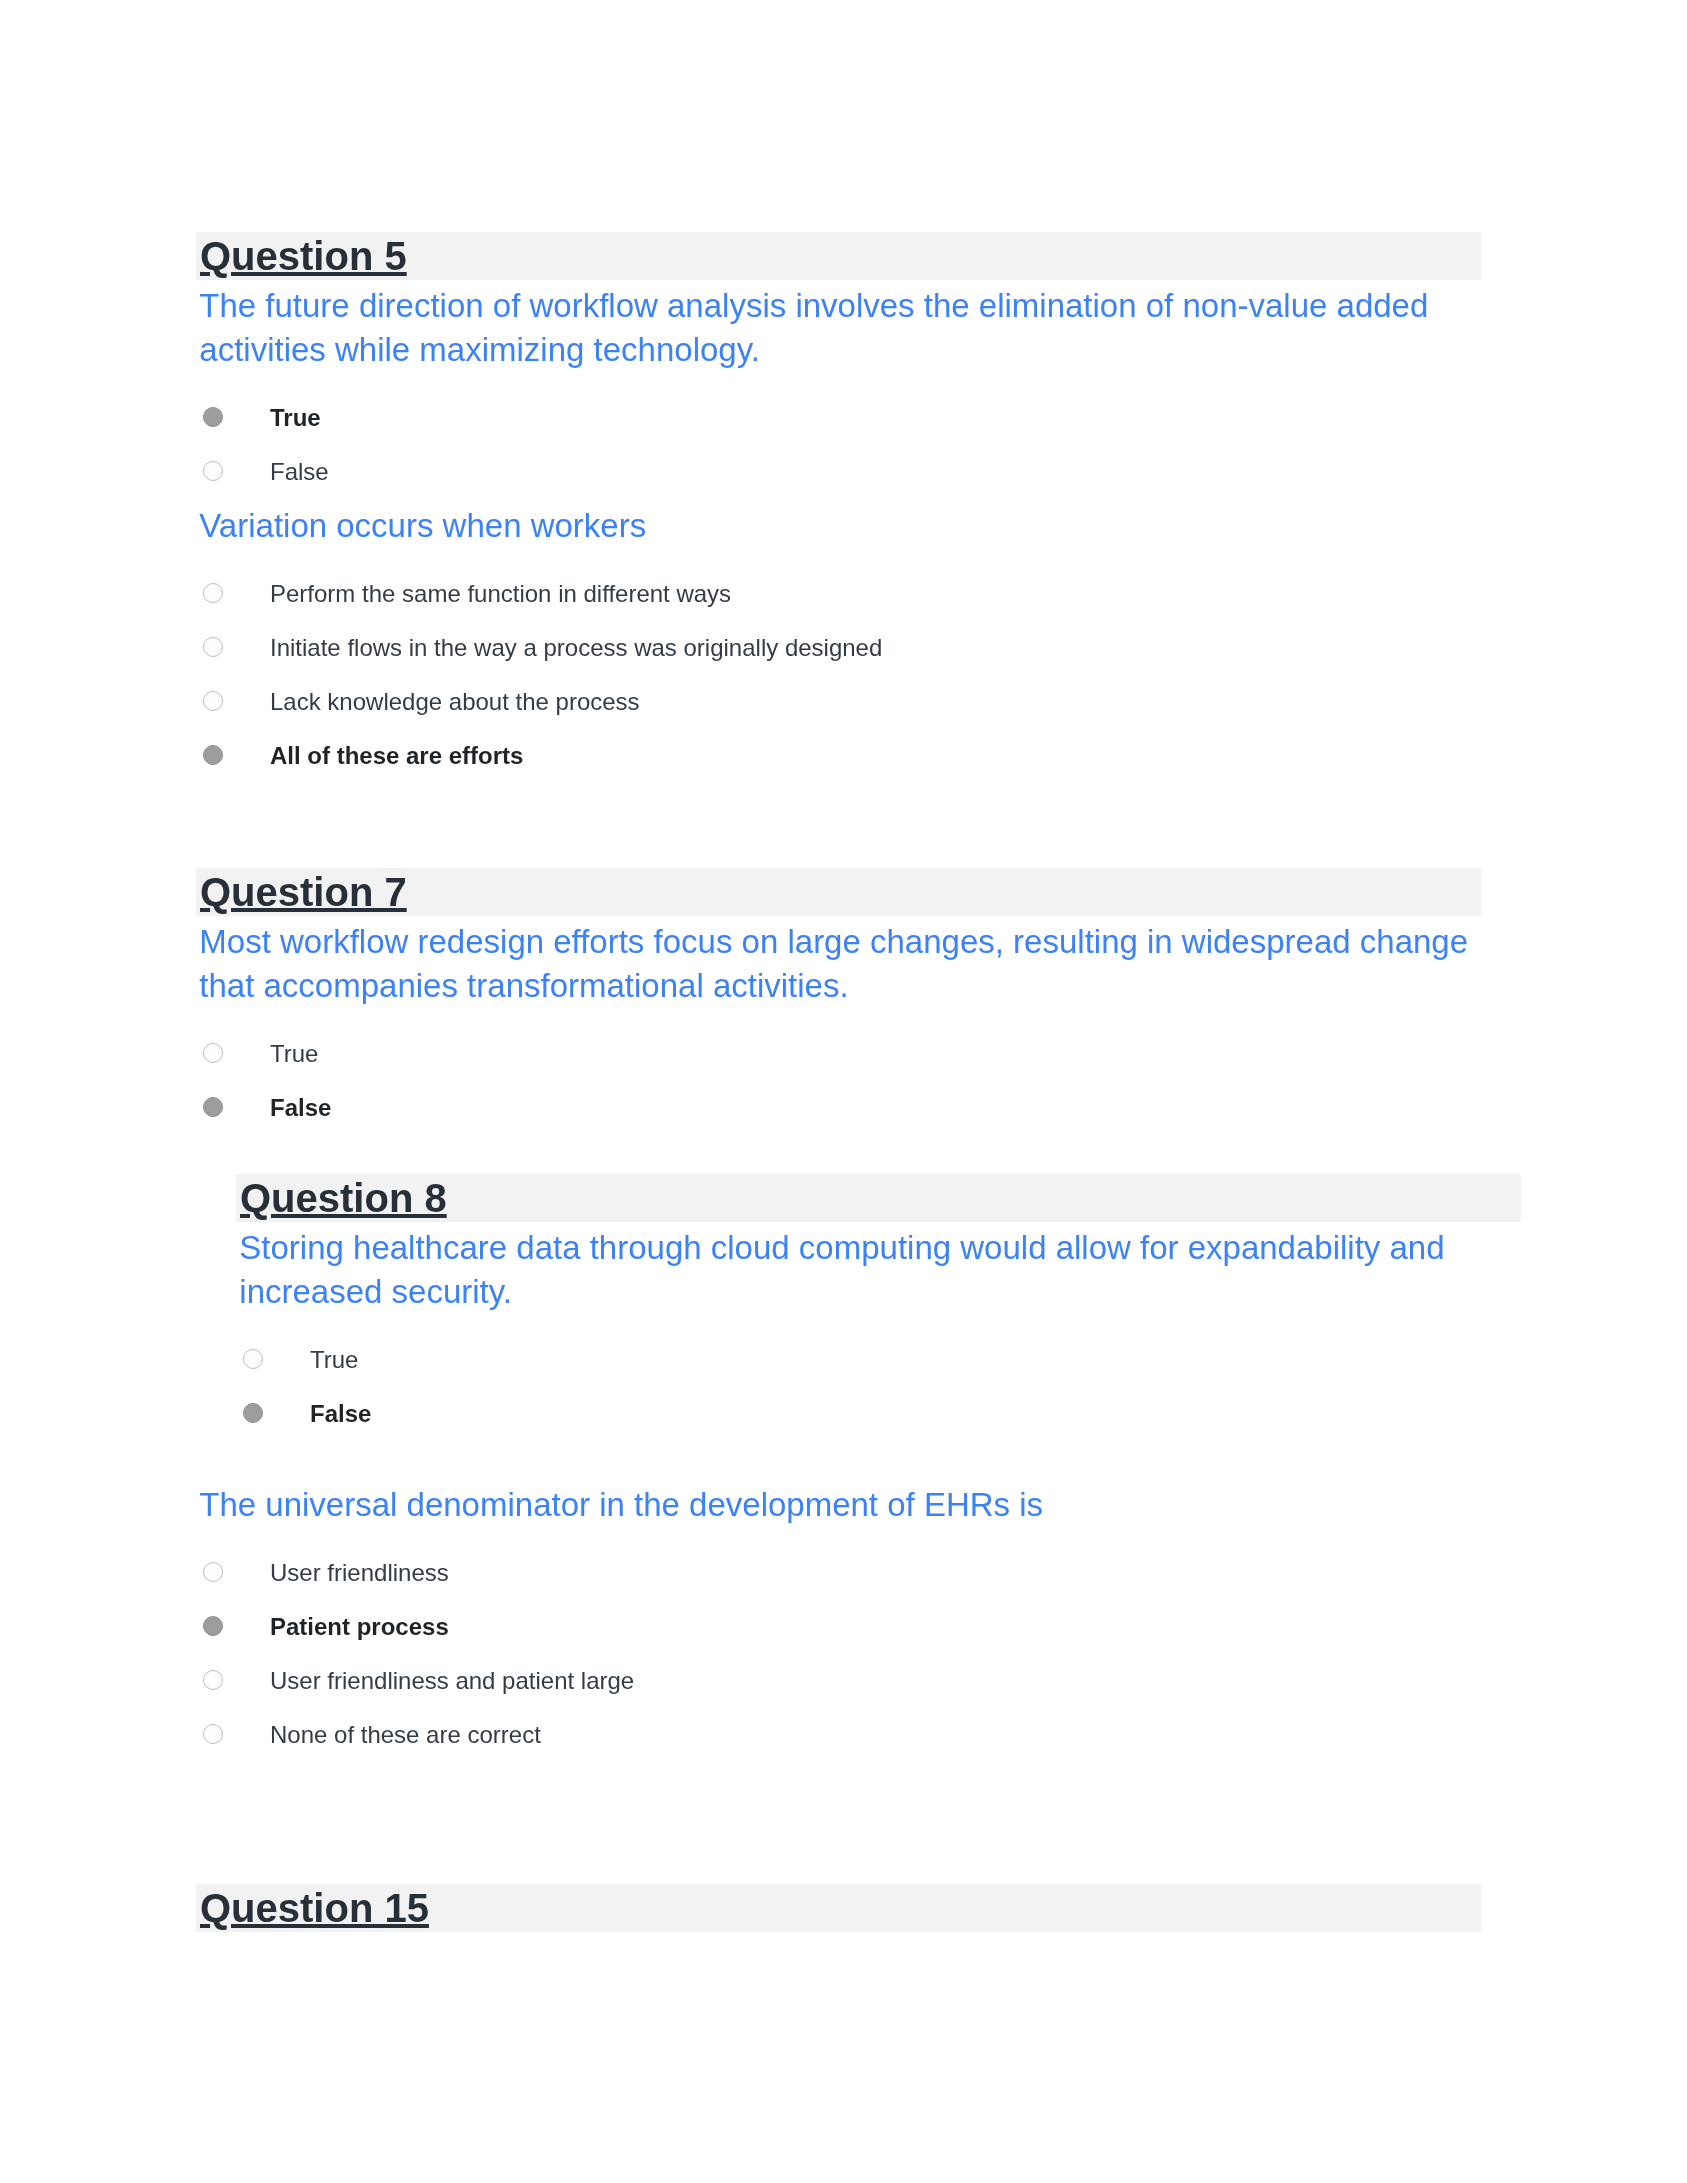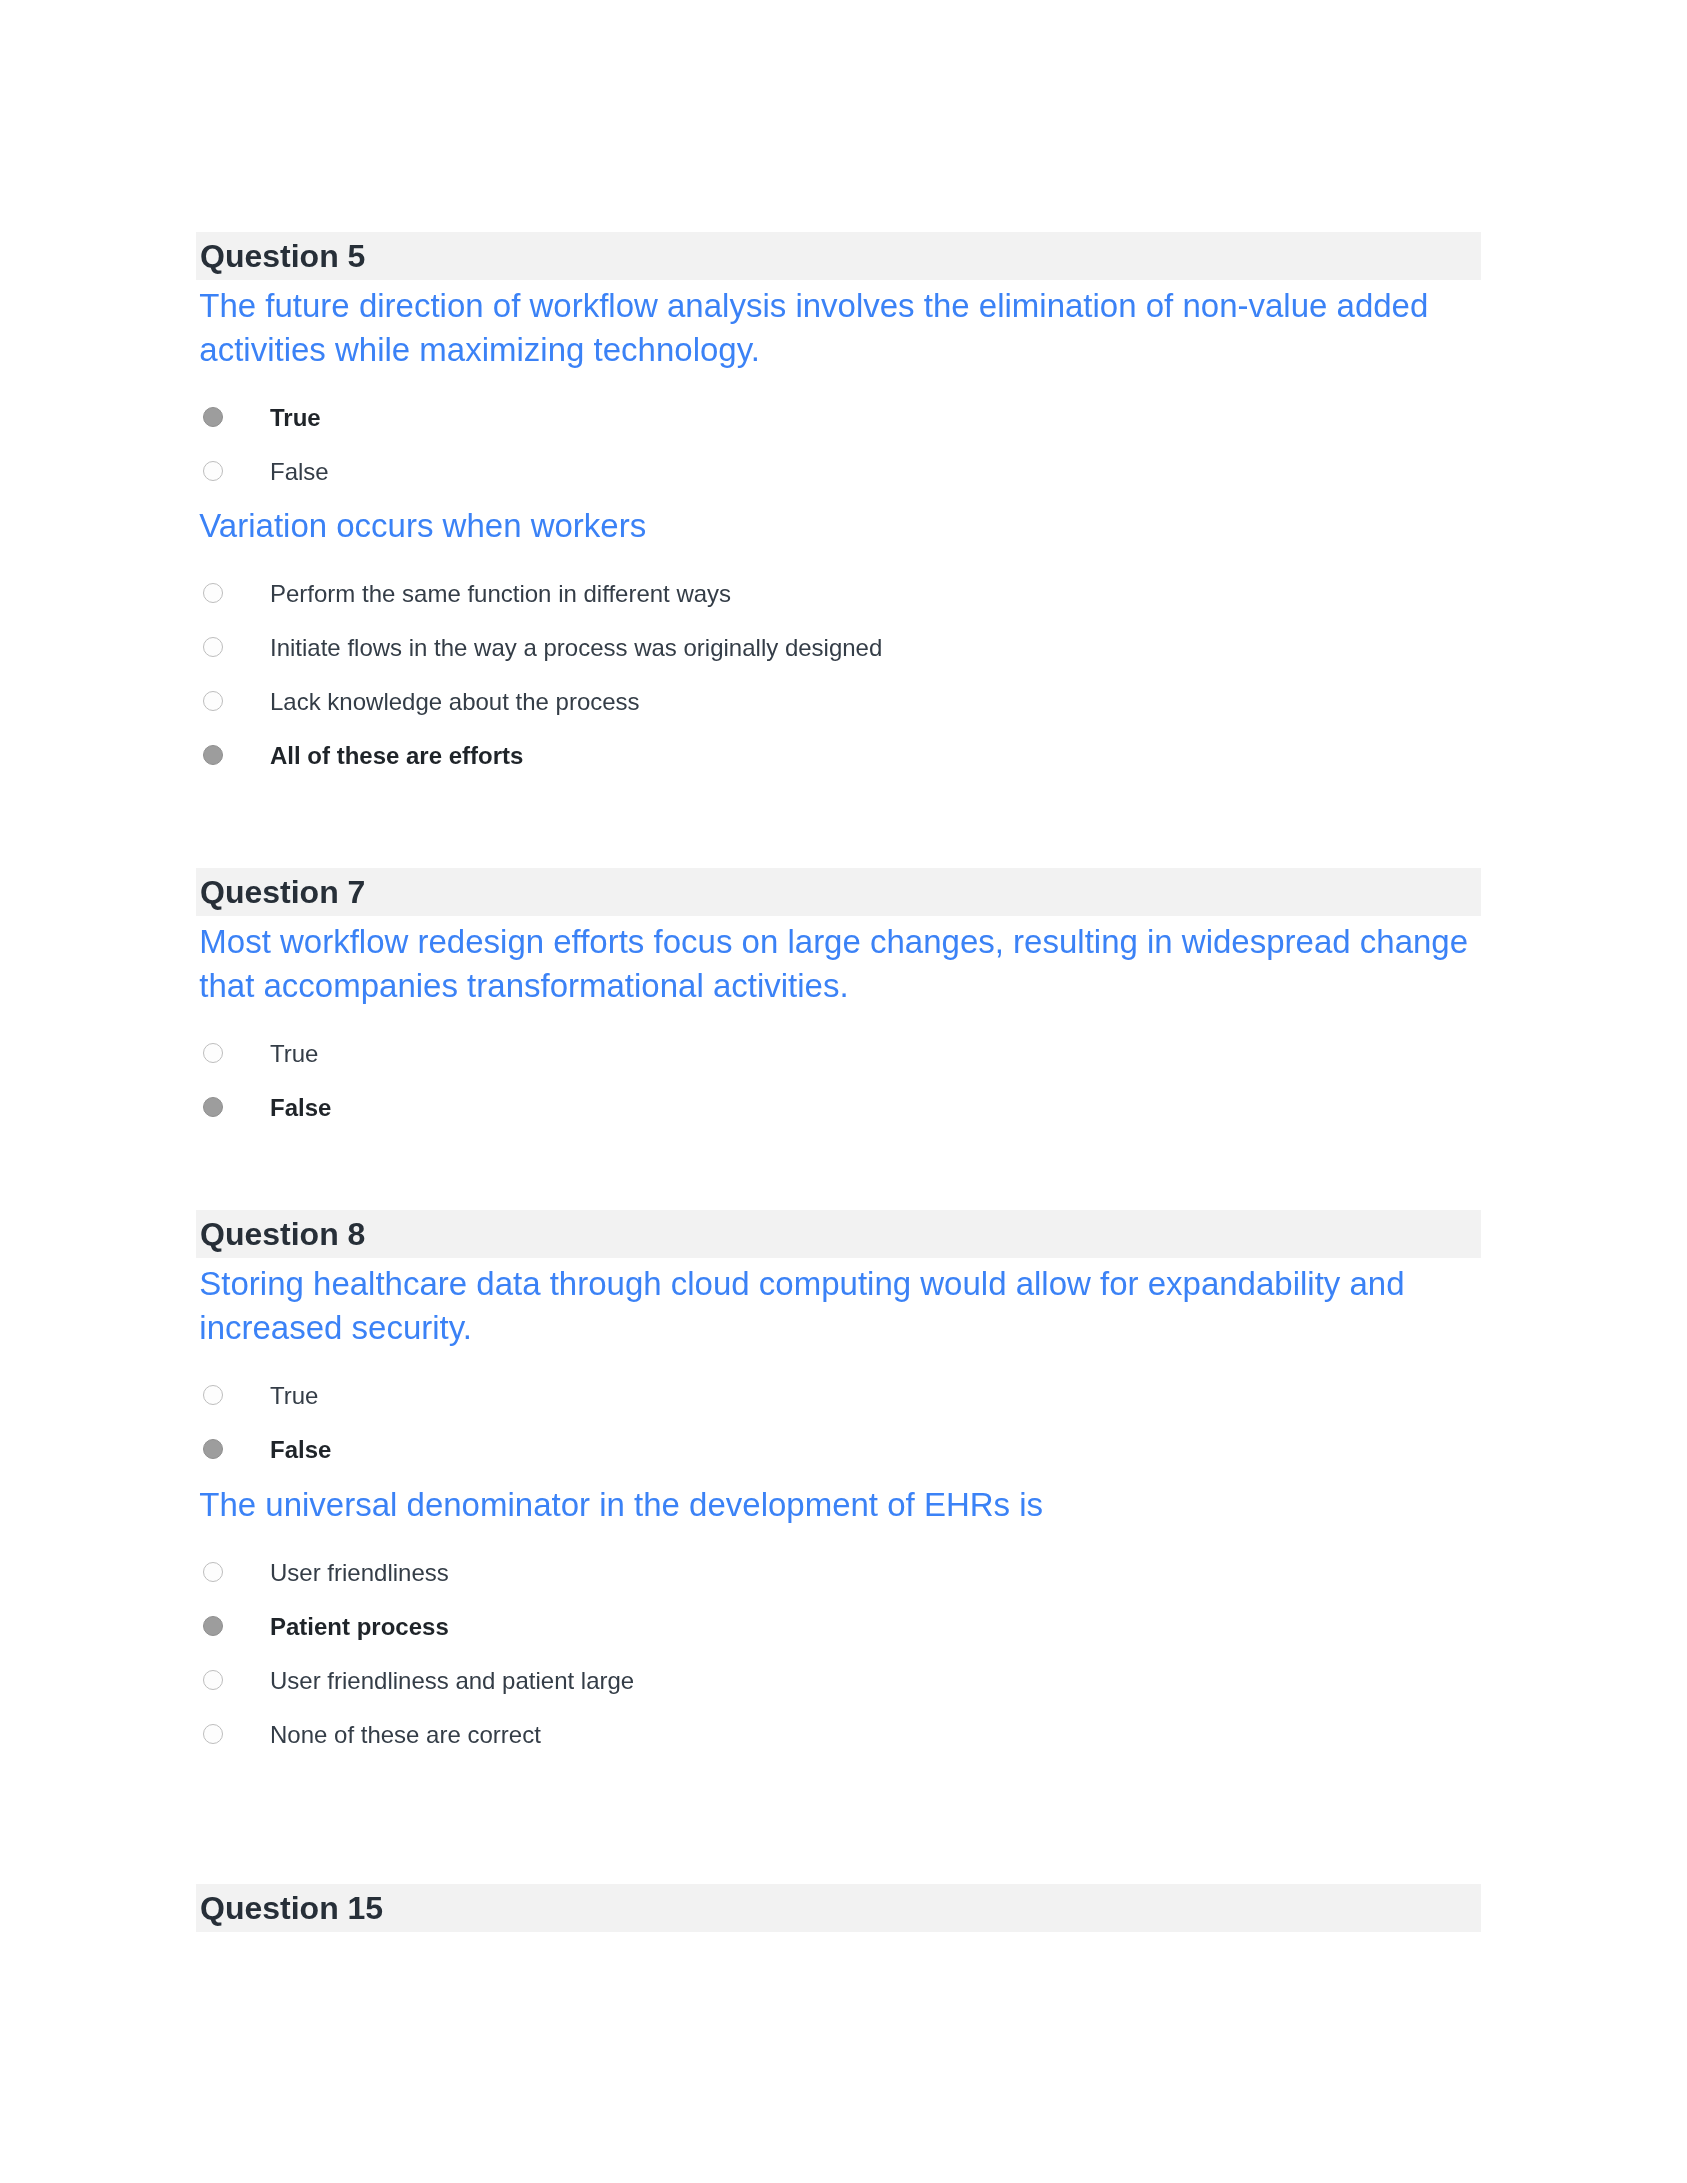--- a/index.html
+++ b/index.html
@@ -4,38 +4,38 @@
 <title>Quiz Review</title>
 <style>
   html,body{margin:0;padding:0;background:#ffffff;}
   body{width:1687px;height:2183px;overflow:hidden;
        font-family:"Liberation Sans",sans-serif;}
   .page{position:relative;width:1687px;height:2183px;overflow:hidden;background:#ffffff;}
 
   .qwrap{position:absolute;left:196px;width:1285px;}
   .qhead{background:#f2f2f2;height:48px;box-sizing:border-box;padding:0 0 0 4px;
          display:flex;align-items:center;}
-  .qhead .qtitle{font-weight:bold;font-size:32px;line-height:1.0;color:#272f38;
-                 white-space:nowrap;}
+  .qhead .qtitle{font-weight:bold;font-size:40px;line-height:1.0;color:#272f38;
+                 white-space:nowrap;text-decoration:underline;}
   .qbody{font-size:33px;line-height:44px;color:#3b82f6;padding:4px 0 0 3.3px;}
 
   .opts{margin-top:22.5px;}
   .opt{position:relative;height:54px;}
   .radio{position:absolute;left:6.6px;top:12px;width:20px;height:20px;border-radius:50%;
          border:1.3px solid #bdbdbd;background:#fdfdfd;box-sizing:border-box;}
   .radio.selected{border:1.3px solid #8f8f8f;background:#9d9d9d;}
   .olabel{display:block;font-size:24px;line-height:1.0;color:#343d47;
           margin-left:74px;padding-top:11.2px;white-space:nowrap;}
   .olabel.chosen{font-weight:bold;color:#1f2429;}
 
   
   #q5{top:232px;}
   #q6{top:500px;}
   #q7{top:868px;}
-  #q8{top:1210px;}
+  #q8{top:1174px;margin-left:40px;}
   #q9{top:1479px;}
   #q10{top:1884px;}
 </style>
 </head>
 <body>
 
 <div class="page">
 
   <section class="qwrap" id="q5">
     <div class="qhead">

